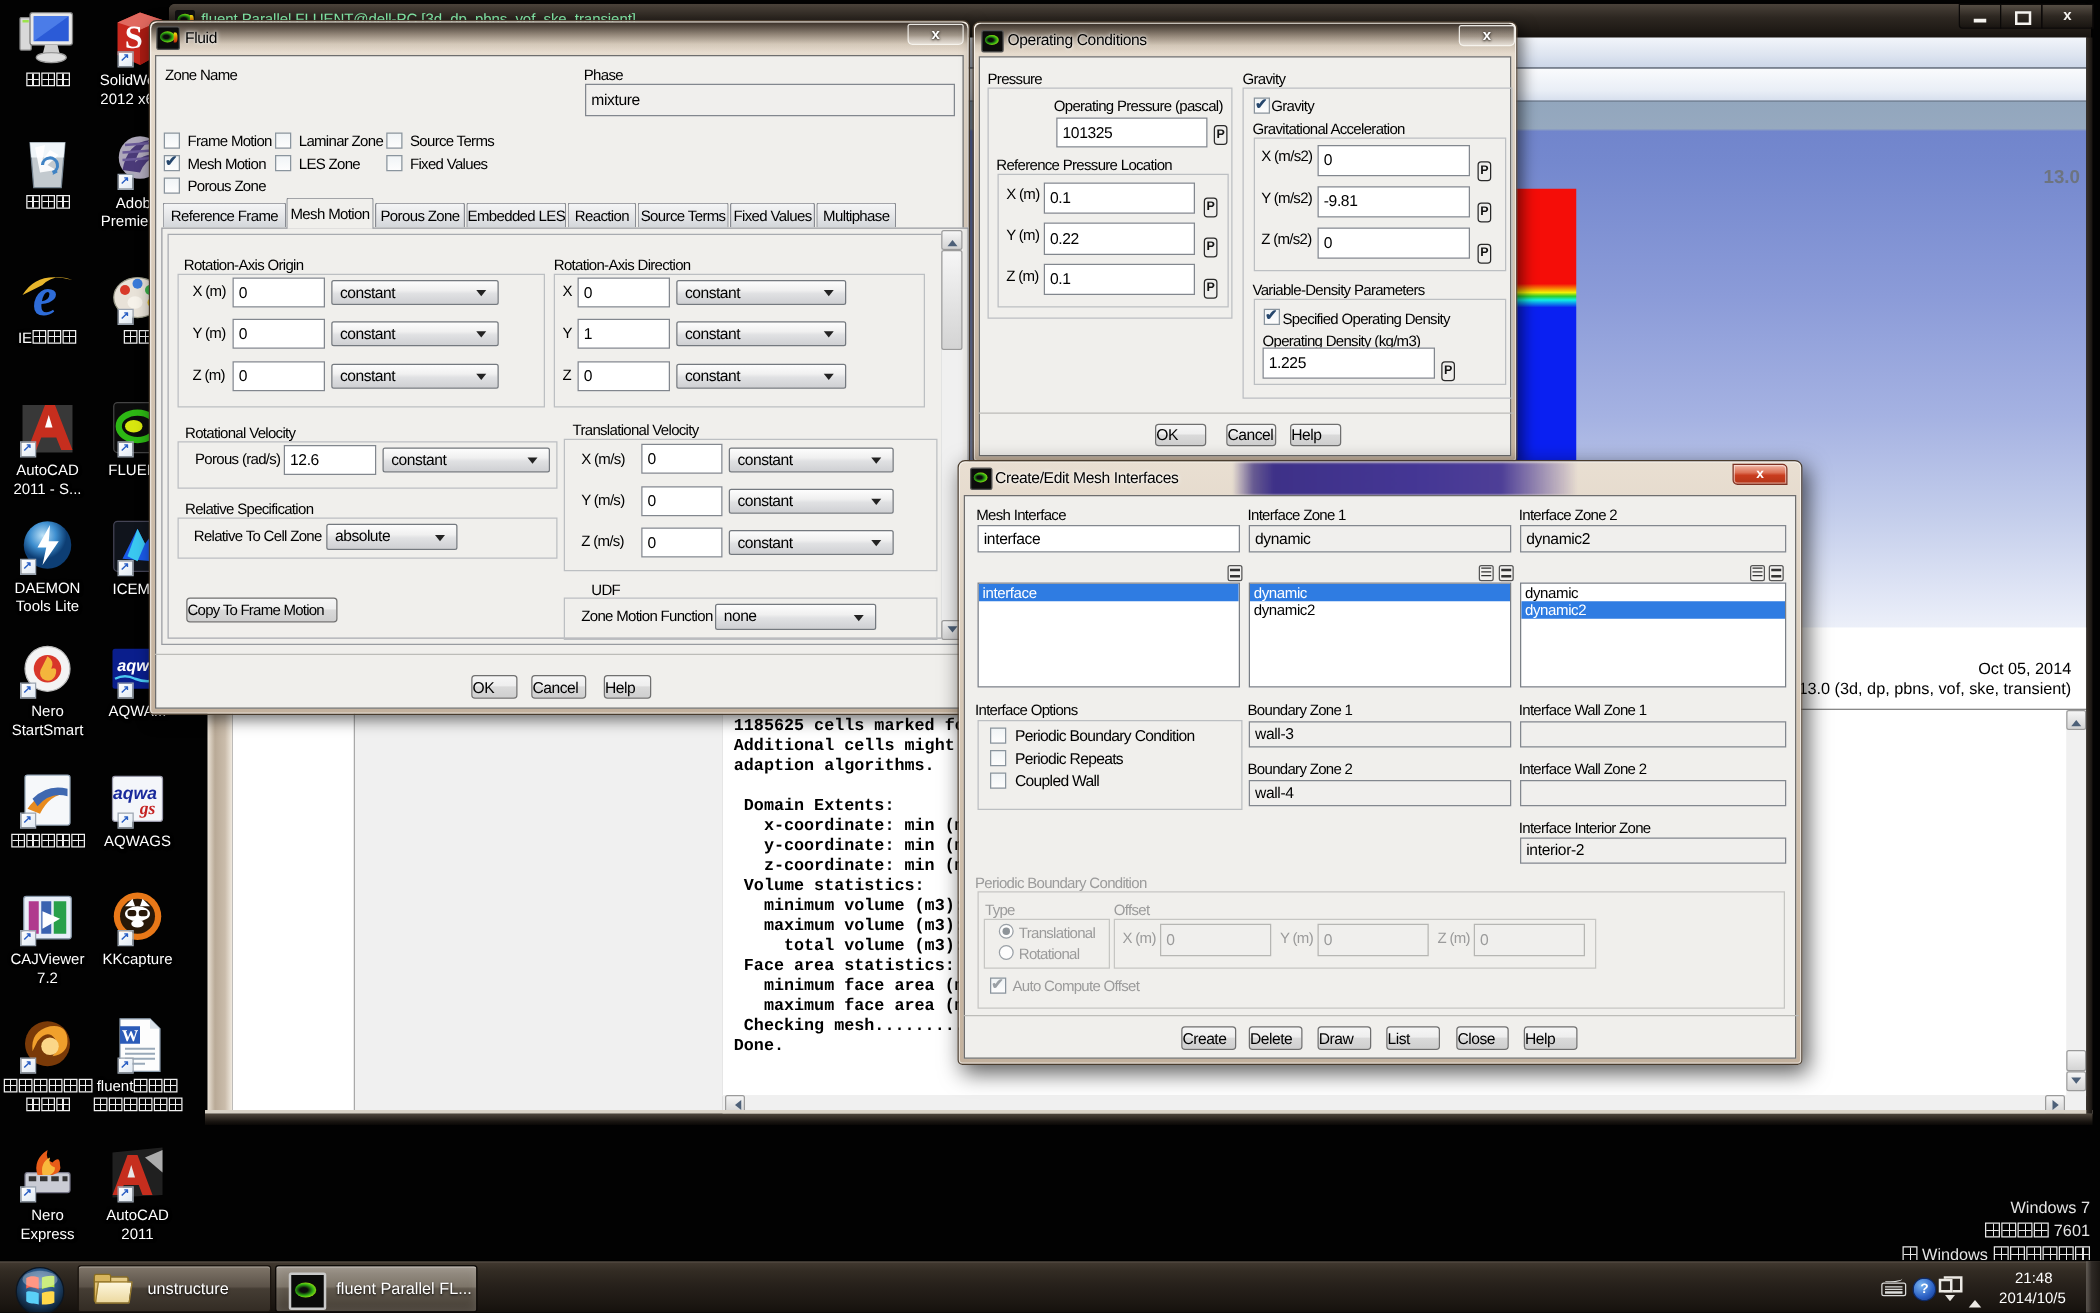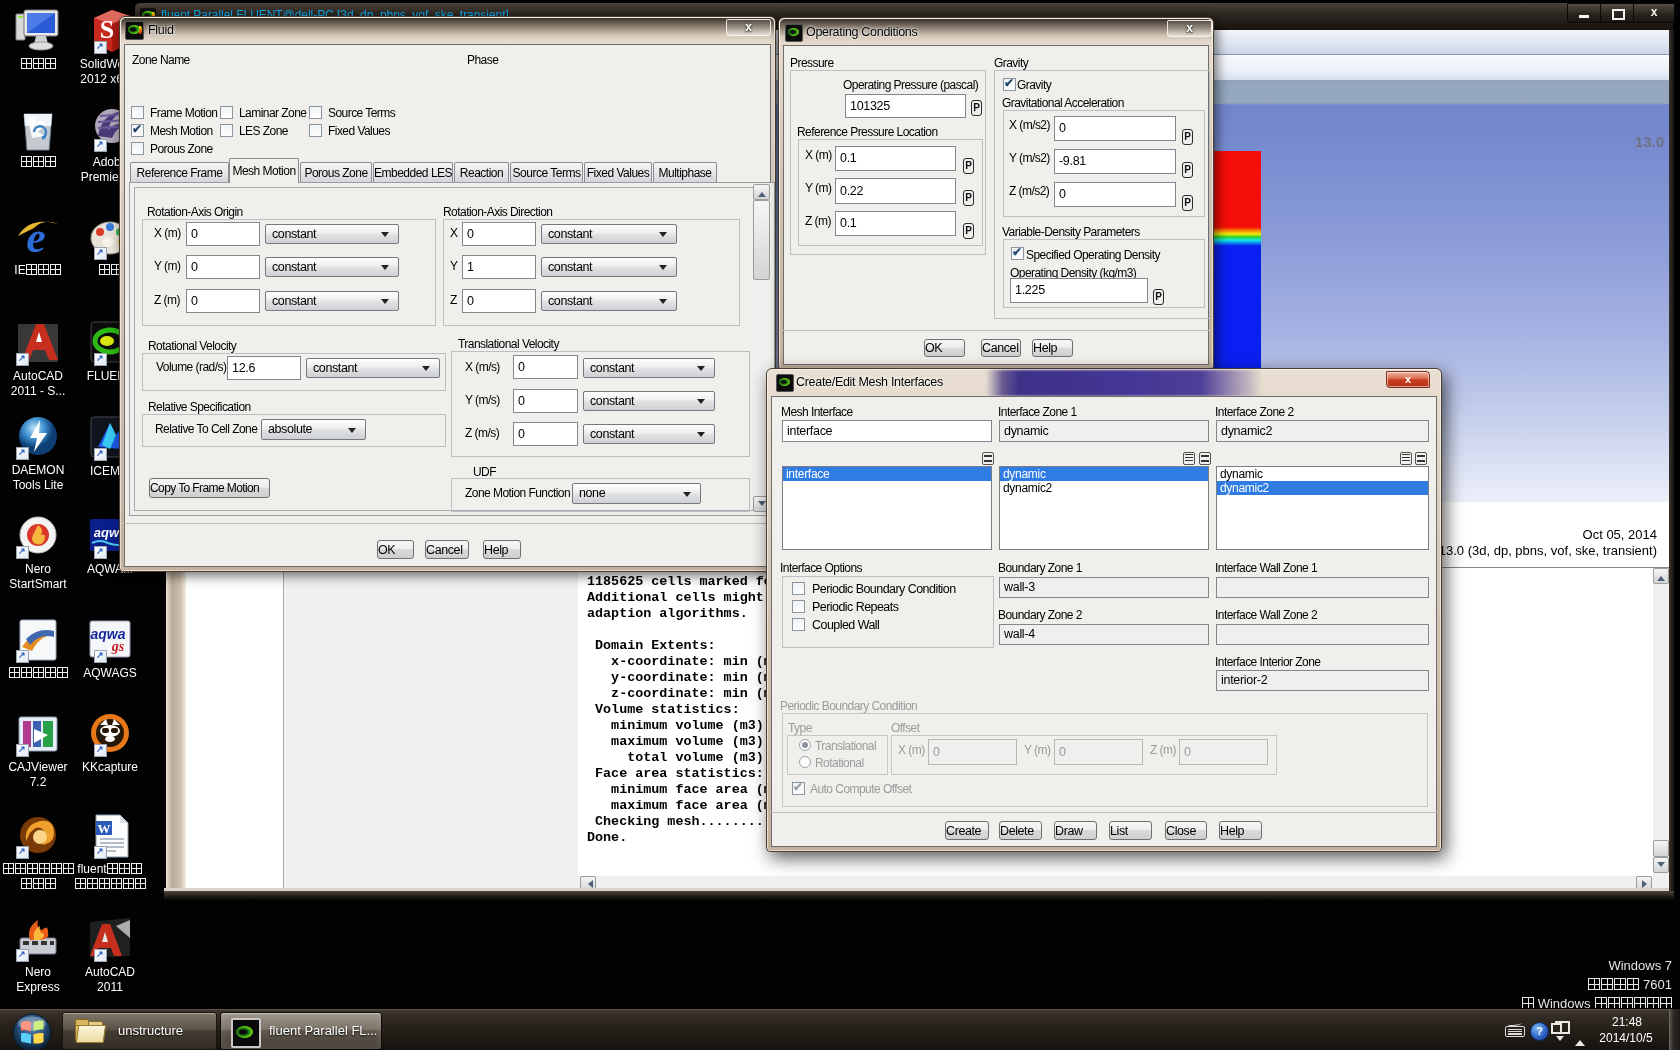--- a/index.html
+++ b/index.html
@@ -279,21 +279,21 @@
 </div>
 
 <div id="mainwin" class="ab" style="left:134px;top:2px;width:1540px;height:897px;z-index:2">
 
  <div class="ab" style="left:0;top:0;right:0;height:30px;border-radius:6px 6px 0 0;background:linear-gradient(180deg,#4a423a,#2d2721 40%,#16120e);border:1px solid #000;box-sizing:border-box"></div>
 
  <div class="ab" style="left:6px;top:6px;width:16px;height:16px;background:#111;border-radius:2px">
    <div class="ab" style="left:2px;top:3px;width:12px;height:9px;border-radius:50%;background:radial-gradient(ellipse at 42% 50%,#0c0c0c 22%,#2fae12 52%,#8fd814 72%,#e5e812 86%,#d43a0f 100%)"></div>
       <div class="ab" style="right:1px;top:4px;width:3px;height:8px;border-radius:0 50% 50% 0;background:linear-gradient(#f2e70c,#e0690c 60%,#c22b0e)"></div>
  </div>
- <div class="ab" style="left:27px;top:6px;font-size:12px;letter-spacing:-0.05px;color:#0ea5e9;white-space:nowrap">fluent Parallel FLUENT@dell-PC [3d, dp, pbns, vof, ske, transient]</div>
+ <div class="ab" style="left:27px;top:6px;font-size:12px;letter-spacing:-0.05px;color:#86efac;white-space:nowrap">fluent Parallel FLUENT@dell-PC [3d, dp, pbns, vof, ske, transient]</div>
 
  <div class="ab" style="left:1433px;top:1px;width:32px;height:18px;background:linear-gradient(#554d44,#2e2822 50%,#191511);border:1px solid #0b0908;border-radius:0 0 0 3px">
       <div class="ab" style="left:11px;top:11px;width:10px;height:3px;background:#f5f3ef"></div>
     </div>
  <div class="ab" style="left:1466px;top:1px;width:32px;height:18px;background:linear-gradient(#554d44,#2e2822 50%,#191511);border:1px solid #0b0908">
       <div class="ab" style="left:11px;top:5px;width:9px;height:7px;border:2px solid #f5f3ef"></div>
     </div>
  <div class="ab" style="left:1499px;top:1px;width:40px;height:18px;background:linear-gradient(#554d44,#2e2822 50%,#191511);border:1px solid #0b0908;color:#f5f3ef;font:bold 12px/16px 'Liberation Sans';text-align:center">x</div>
 
  <div class="ab" style="left:32px;top:28px;width:20px;height:860px;background:linear-gradient(90deg,#ece4d8,#b9aa97 30%,#cabcab 70%,#f2ece2)"></div>
@@ -361,20 +361,21 @@
  <div class="tdark"></div>
  <div class="ab" style="left:5px;top:4px;width:17px;height:17px;background:#0c0c0c;border:1px solid #555;border-radius:2px">
       <div class="ab" style="left:2px;top:3px;width:12px;height:9px;border-radius:50%;background:radial-gradient(ellipse at 42% 50%,#0c0c0c 22%,#2fae12 52%,#8fd814 72%,#e5e812 86%,#d43a0f 100%)"></div>
       <div class="ab" style="right:1px;top:4px;width:3px;height:8px;border-radius:0 50% 50% 0;background:linear-gradient(#f2e70c,#e0690c 60%,#c22b0e)"></div>
     </div>
  <div class="ttl" style="left:28px;top:6px">Fluid</div>
  <div class="xbtn" style="left:606px;top:2px;width:45px;height:17px">x</div>
  <div class="dlgc"></div>
  <div class="lb" style="left:12px;top:36px">Zone Name</div>
  <div class="lb" style="left:347px;top:36px">Phase</div>
+ <div class="fld fldg" style="left:348px;top:50px;width:296px;height:26px;line-height:24px">mixture</div>
  <div class="cbx" style="left:11px;top:89px"></div>
     <div class="lb" style="left:30px;top:89px">Frame Motion</div>
  <div class="cbx" style="left:100px;top:89px"></div>
     <div class="lb" style="left:119px;top:89px">Laminar Zone</div>
  <div class="cbx" style="left:189px;top:89px"></div>
     <div class="lb" style="left:208px;top:89px">Source Terms</div>
  <div class="cbx c" style="left:11px;top:107px"></div>
     <div class="lb" style="left:30px;top:107px">Mesh Motion</div>
  <div class="cbx" style="left:100px;top:107px"></div>
     <div class="lb" style="left:119px;top:107px">LES Zone</div>
@@ -422,21 +423,21 @@
   <div class="fld" style="left:342px;top:205px;width:74px;height:24px;line-height:22px">0</div>
   <div class="cmb" style="left:421px;top:207px;width:136px;height:20px">constant</div>
   <div class="lb" style="left:330px;top:242px">Y</div>
   <div class="fld" style="left:342px;top:238px;width:74px;height:24px;line-height:22px">1</div>
   <div class="cmb" style="left:421px;top:240px;width:136px;height:20px">constant</div>
   <div class="lb" style="left:330px;top:276px">Z</div>
   <div class="fld" style="left:342px;top:272px;width:74px;height:24px;line-height:22px">0</div>
   <div class="cmb" style="left:421px;top:274px;width:136px;height:20px">constant</div>
   <div class="lb" style="left:28px;top:322px">Rotational Velocity</div>
   <div class="gb" style="left:22px;top:336px;width:302px;height:36px"></div>
-  <div class="lb" style="left:36px;top:343px">Volume (rad/s)</div>
+  <div class="lb" style="left:36px;top:343px">Porous (rad/s)</div>
   <div class="fld" style="left:107px;top:339px;width:74px;height:24px;line-height:22px">12.6</div>
   <div class="cmb" style="left:186px;top:341px;width:134px;height:20px">constant</div>
   <div class="lb" style="left:28px;top:383px">Relative Specification</div>
   <div class="gb" style="left:22px;top:397px;width:302px;height:31px"></div>
   <div class="lb" style="left:35px;top:405px">Relative To Cell Zone</div>
   <div class="cmb" style="left:141px;top:402px;width:105px;height:21px">absolute</div>
   <div class="lb" style="left:338px;top:320px">Translational Velocity</div>
   <div class="gb" style="left:331px;top:334px;width:297px;height:104px"></div>
   <div class="lb" style="left:345px;top:343px">X (m/s)</div>
   <div class="fld" style="left:393px;top:338px;width:65px;height:24px;line-height:22px">0</div>

